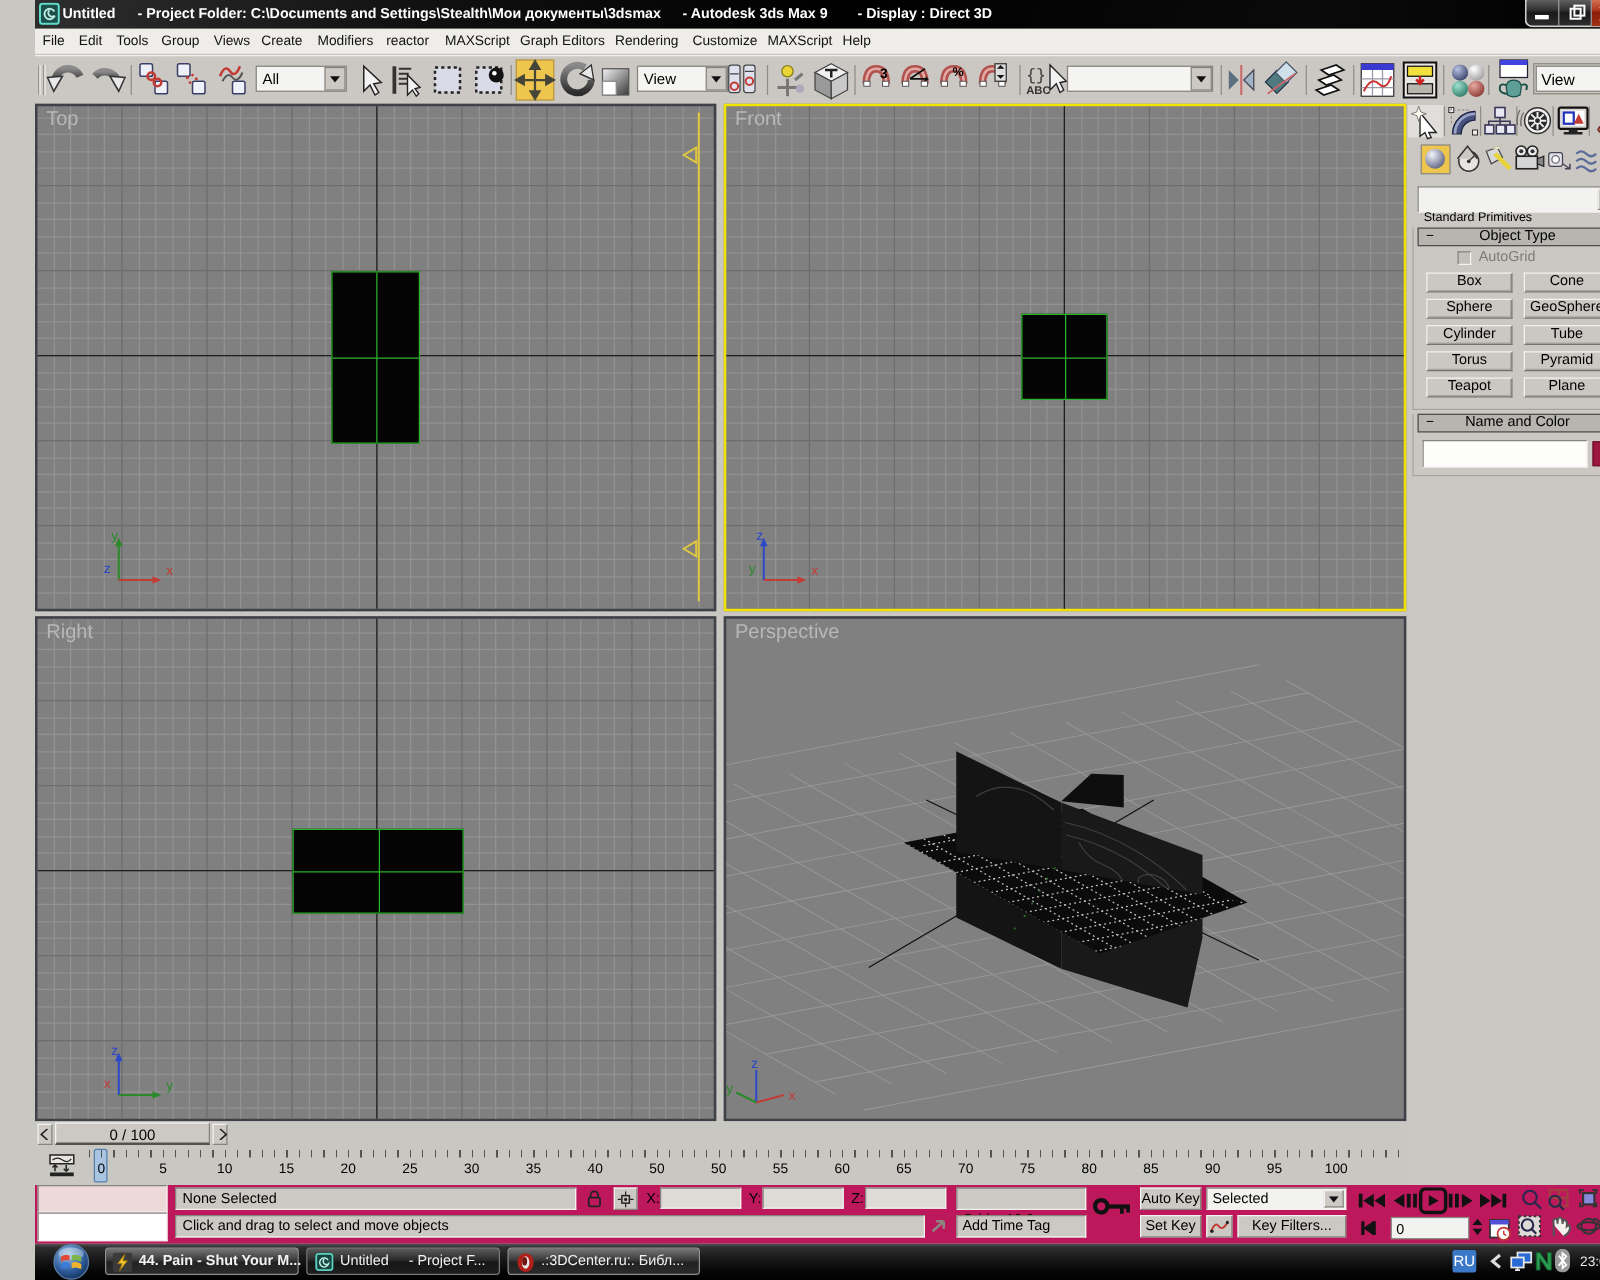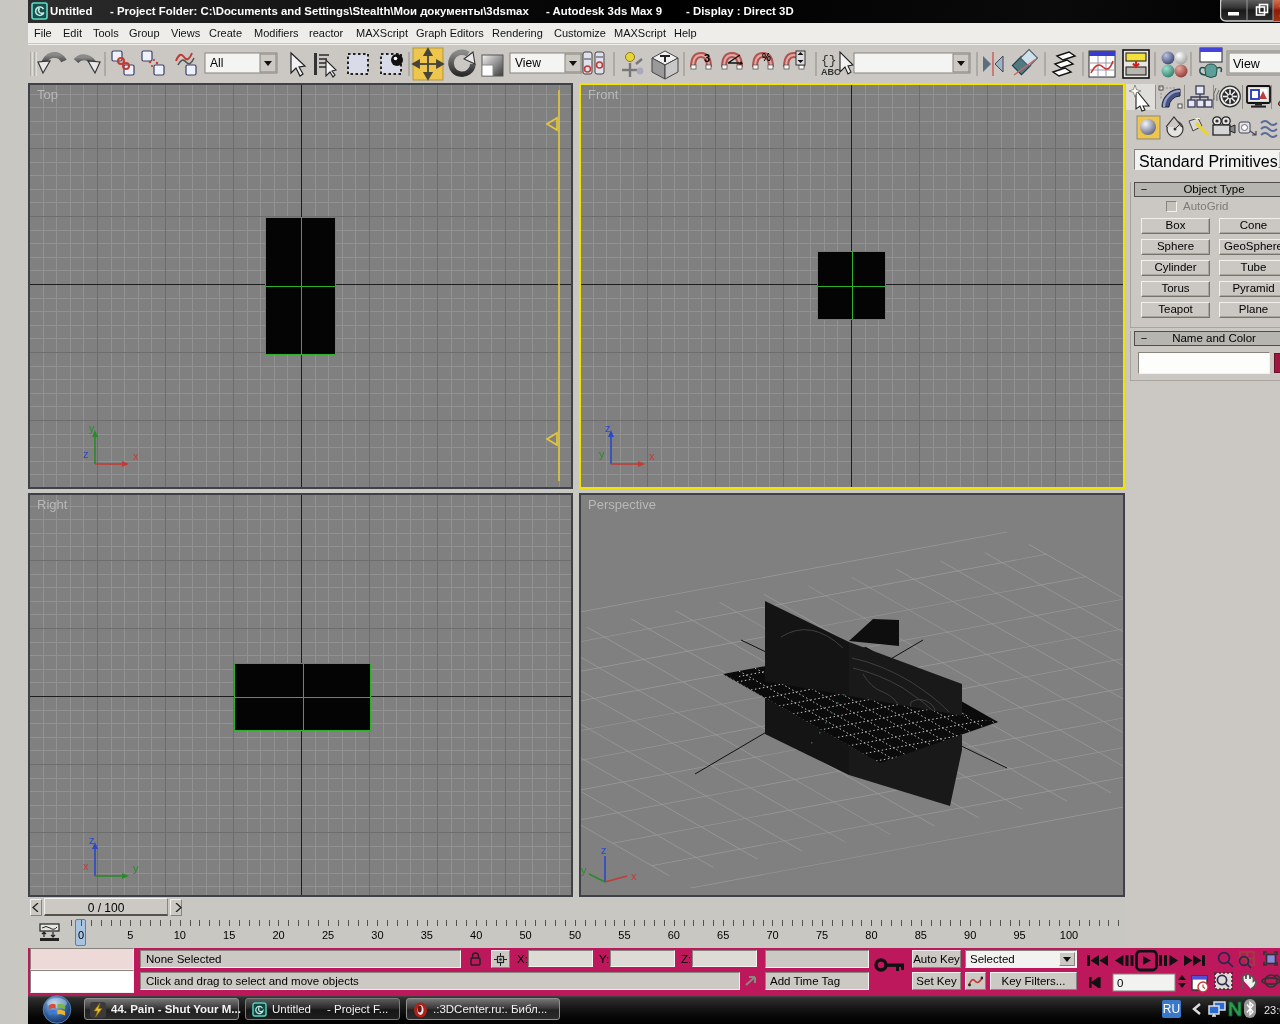--- a/index.html
+++ b/index.html
@@ -13,21 +13,21 @@
 #titlebar .txt{position:absolute;top:5px;white-space:pre;}
 #menubar{left:0;top:23px;width:1280px;height:21px;background:#eeede9;border-bottom:1px solid #cac7c1;
  font-size:11px;color:#111;}
 #menubar span{position:absolute;top:4px;}
 #toolbar{left:0;top:44px;width:1280px;height:39px;background:#cbc8c3;
  border-top:1px solid #f0efec;}
 #vpArea{left:0;top:83px;width:1098px;height:814px;background:#c9c7c2;}
 .vp{position:absolute;background:#808080;}
 .vpb{border:2px solid #3e4148;}
 .vpgrid{position:absolute;left:0;top:0;}
-.vplabel{position:absolute;left:7px;top:2px;color:#b8b8b8;font-size:13px;}
+.vplabel{position:absolute;left:7px;top:2px;color:#b8b8b8;font-size:16px;}
 .axisH{position:absolute;height:1px;background:#1e1e1e;left:0;right:0;}
 .axisV{position:absolute;width:1px;background:#1e1e1e;top:0;bottom:0;}
 .obj{position:absolute;background:#040404;border:1px solid #2ab22a;}
 .obj .cv{position:absolute;top:0;bottom:0;width:1px;background:#2ab22a;}
 .obj .ch{position:absolute;left:0;right:0;height:1px;background:#2ab22a;}
 #cmdpanel{left:1098px;top:83px;width:182px;height:865px;background:#cbc8c3;font-size:12px;}
 .cpbtn{position:absolute;background:#cbc8c3;border:1px solid;border-color:#f2f1ee #76736d #76736d #f2f1ee;
  box-shadow:inset -1px -1px 0 #a8a59f;font-size:11.5px;color:#000;text-align:center;}
 .rollhead{position:absolute;background:#b7b5b0;border:1px solid #4e4e4e;color:#000;text-align:center;font-size:11.5px;}
 #timeslider{left:0;top:897px;width:1098px;height:21px;background:#c9c7c2;}
@@ -858,21 +858,21 @@
  </g>
  <defs>
           <radialGradient id="cpsph" cx="0.35" cy="0.3" r="0.95">
             <stop offset="0" stop-color="#f2f4fa"></stop>
             <stop offset="0.55" stop-color="#8b90a8"></stop>
             <stop offset="1" stop-color="#3c4258"></stop>
           </radialGradient>
         </defs>
 </svg>
 <div class="sunken" style="left:8px;top:66px;width:162px;height:21px;background:#f2f2f0;"></div>
-<div class="abs" style="left:13px;top:70px;font-size:16px;">Standard Primitives</div>
+<div class="abs" style="left:13px;top:86px;font-size:10px;">Standard Primitives</div>
 <div class="raised" style="left:152px;top:68px;width:16px;height:17px;"></div>
 <svg class="abs" style="left:156px;top:74px" width="9" height="6">
         <path d="M0 0 L8 0 L4 5 Z" fill="#111"></path>
       </svg>
 <div class="abs" style="left:4px;top:99px;width:174px;height:146px;border:1px solid #a8a59f;border-top:none;"></div>
 <div class="rollhead" style="left:8px;top:99px;width:160px;height:15px;">Object Type</div>
 <div class="abs" style="left:12px;top:101px;width:12px;height:11px;font-size:11px;text-align:center;line-height:10px;">−</div>
 <div class="sunken" style="left:40px;top:118px;width:11px;height:11px;background:#c4c1bb;"></div>
 <div class="abs" style="left:57px;top:117px;color:#7e7b76;font-size:11.5px;">AutoGrid</div>
 <div class="cpbtn" style="left:15px;top:135px;width:69px;height:16px;">Box</div>

